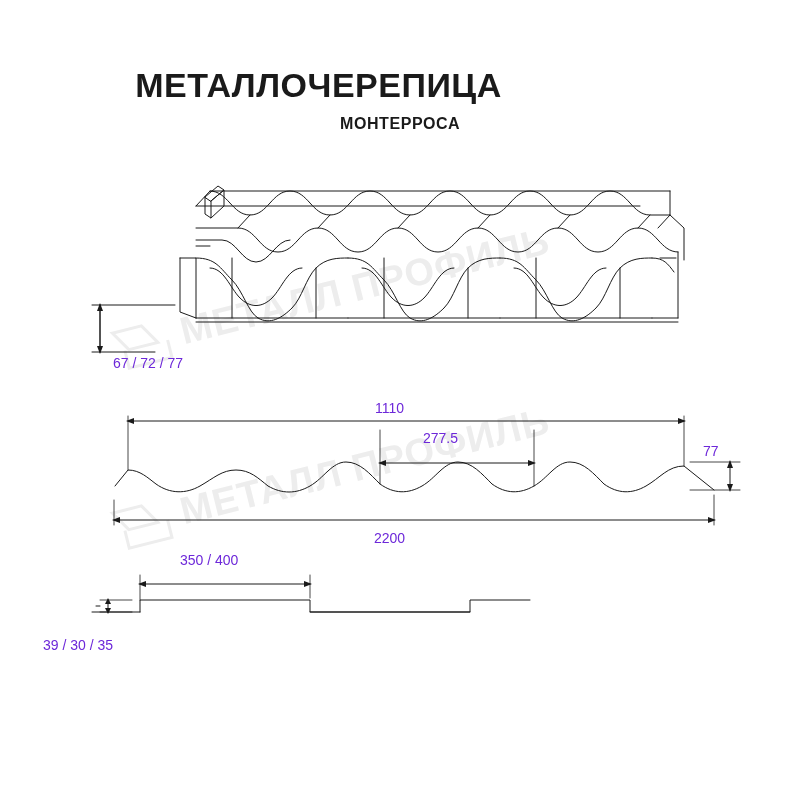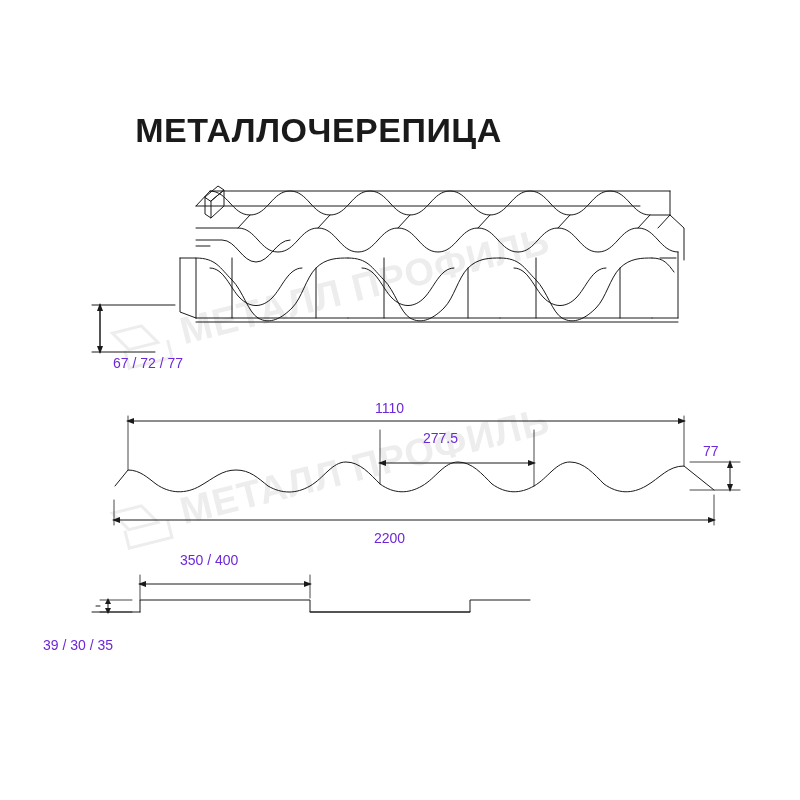--- a/index.html
+++ b/index.html
@@ -18,21 +18,20 @@
   .title {
     position: absolute;
     left: 0;
     top: 66px;
     width: 637px;
     text-align: center;
     font-size: 34px;
     font-weight: bold;
     letter-spacing: 0.5px;
     color: #1a1a1a;
-    margin-top: 45px;
   }
   .subtitle {
     position: absolute;
     left: 0;
     top: 115px;
     width: 800px;
     text-align: center;
     font-size: 16px;
     font-weight: bold;
     letter-spacing: 0.6px;
@@ -83,20 +82,21 @@
     <g transform="rotate(-14 400 460)">
       <text x="175" y="470" font-family="Liberation Sans, sans-serif" font-size="38" font-weight="bold" fill="#ededed" letter-spacing="1">МЕТАЛЛ ПРОФИЛЬ</text>
       <g fill="none" stroke="#ededed" stroke-width="3">
         <path d="M108 442 L138 442 L150 462 L120 462 Z"></path>
         <path d="M116 462 L116 480 L160 480 L160 462"></path>
       </g>
     </g>
   </svg>
 
   <div class="title">МЕТАЛЛОЧЕРЕПИЦА</div>
+  <div class="subtitle">МОНТЕРРОСА</div>
 
   <svg class="drawing" viewBox="0 0 800 800">
     <g fill="none" stroke="#1a1a1a" stroke-width="1" stroke-linejoin="round" stroke-linecap="round">
 
       <g>
 
         <path d="M196 206 L210 191 L670 191"></path>
         <path d="M196 206 L640 206"></path>
 
         <path d="M205 197 L218 186 L224 190 L211 201 Z"></path>

